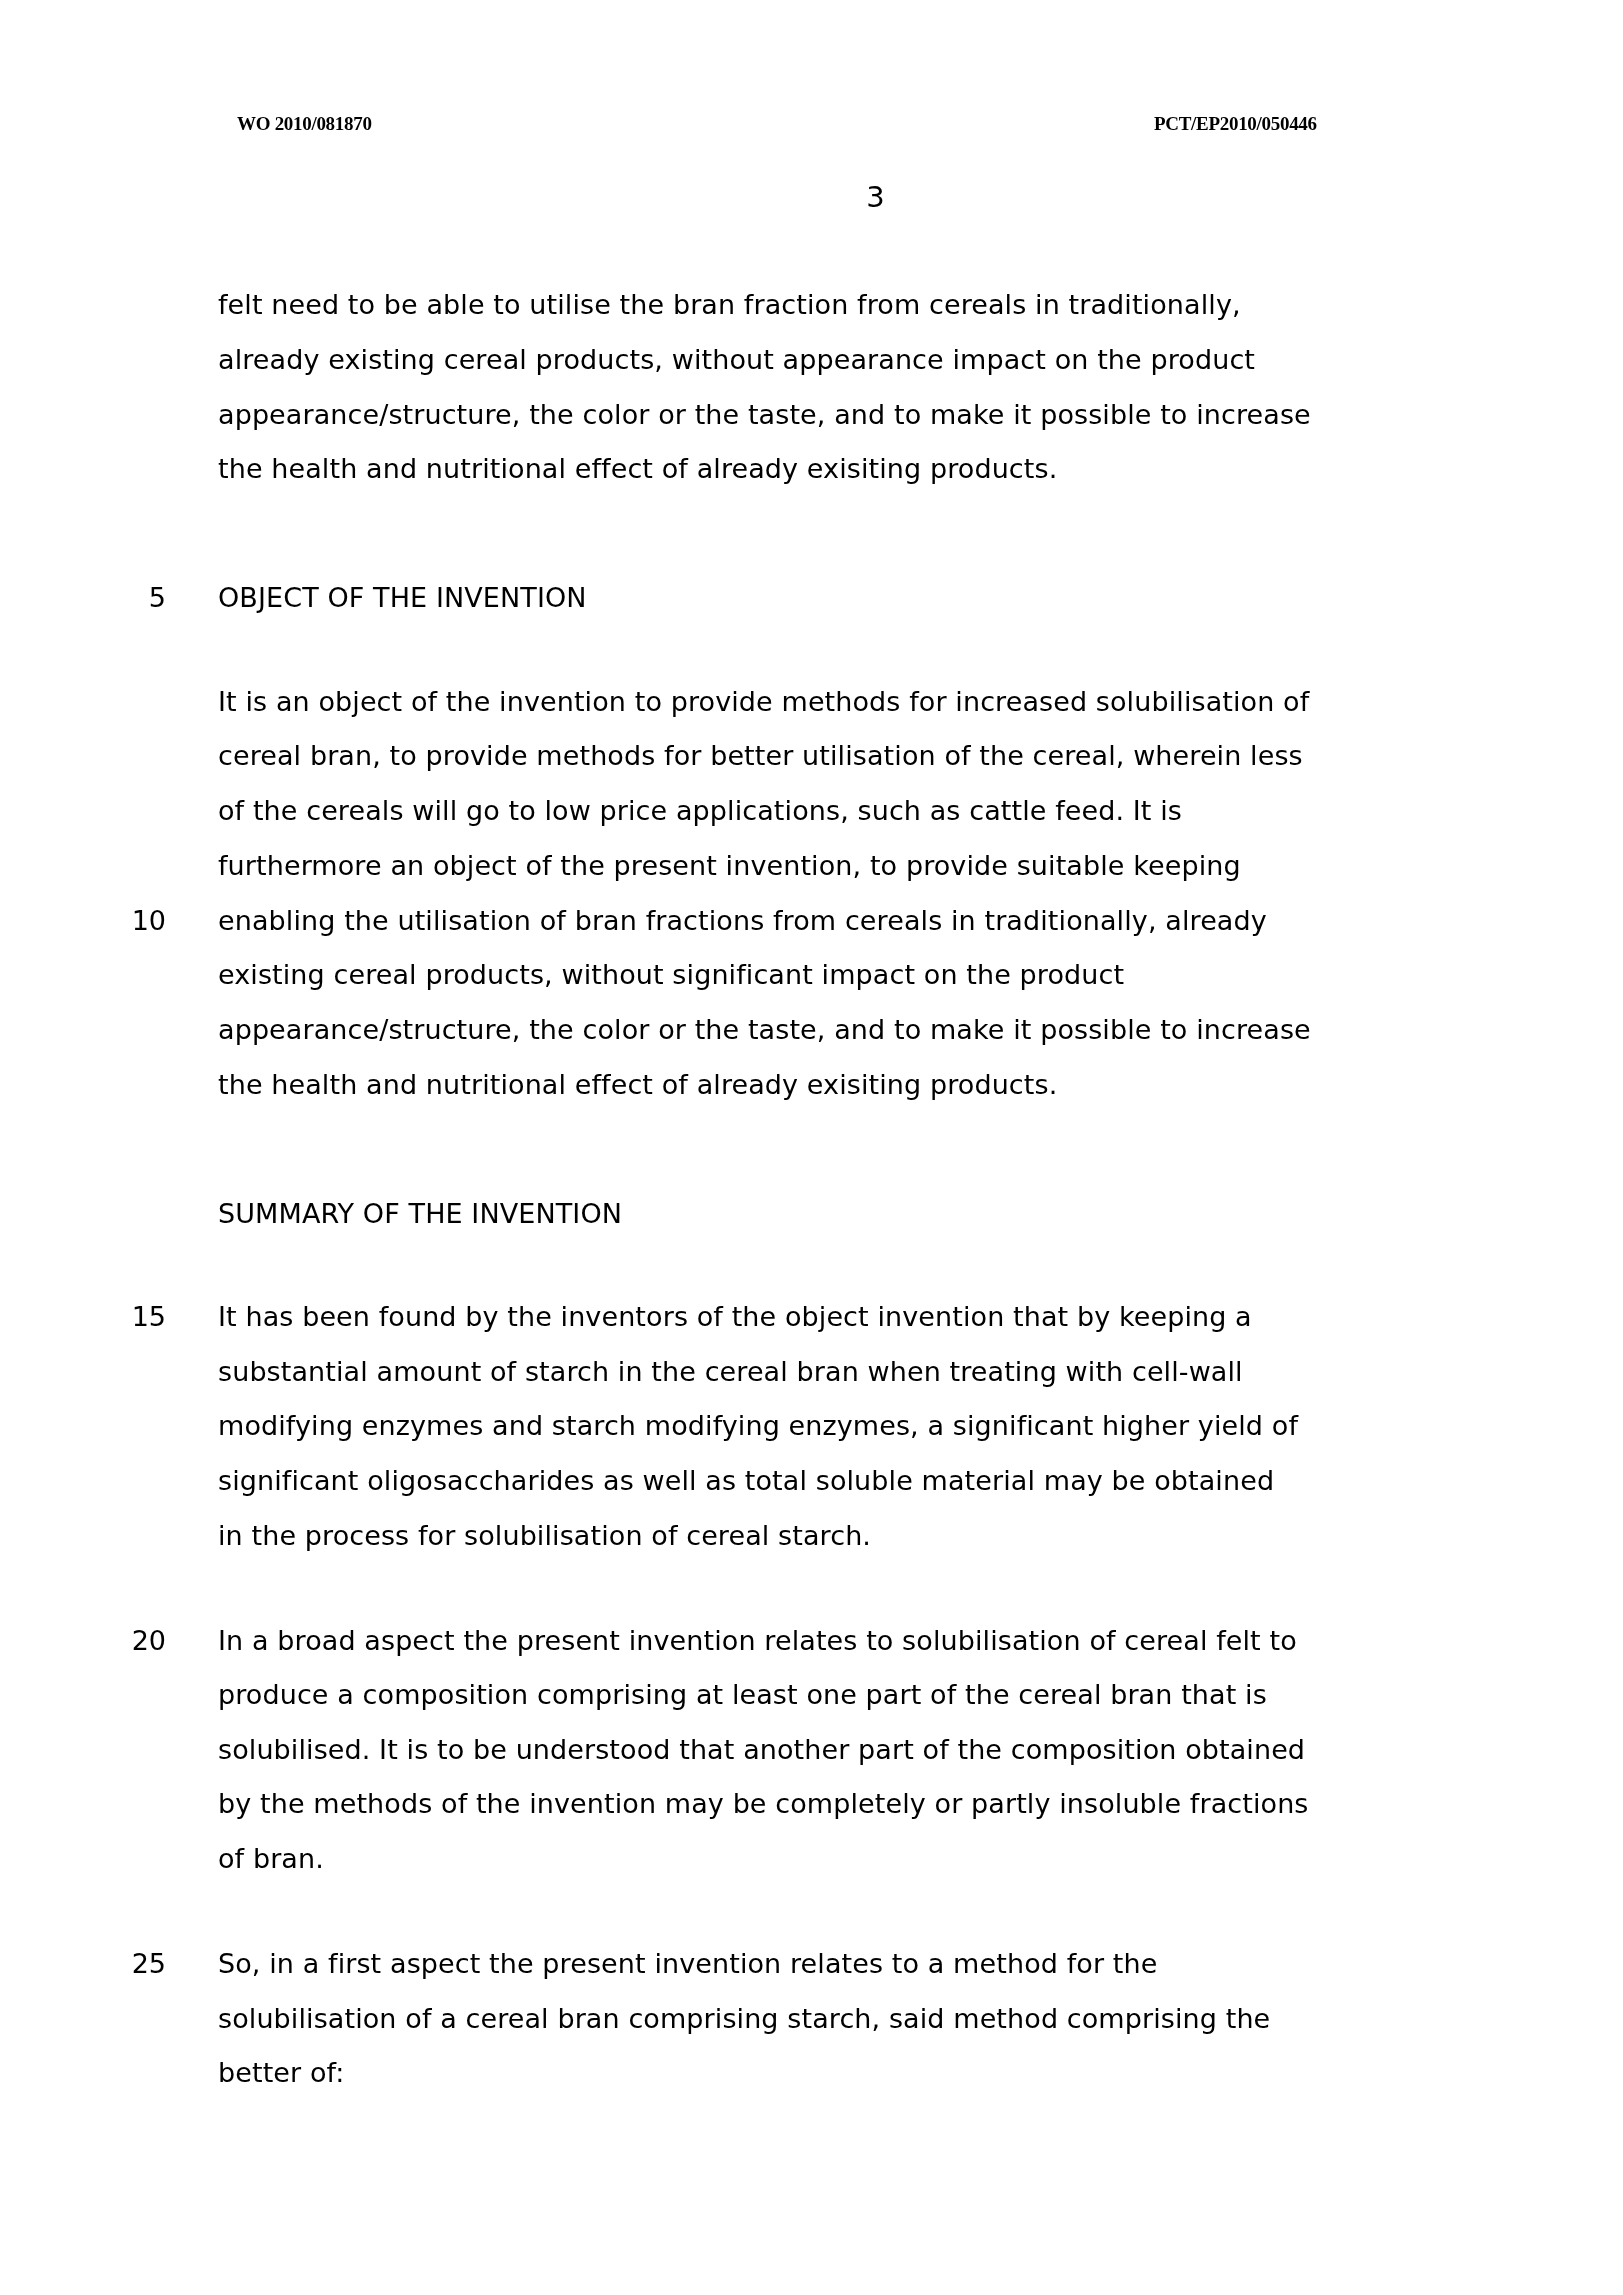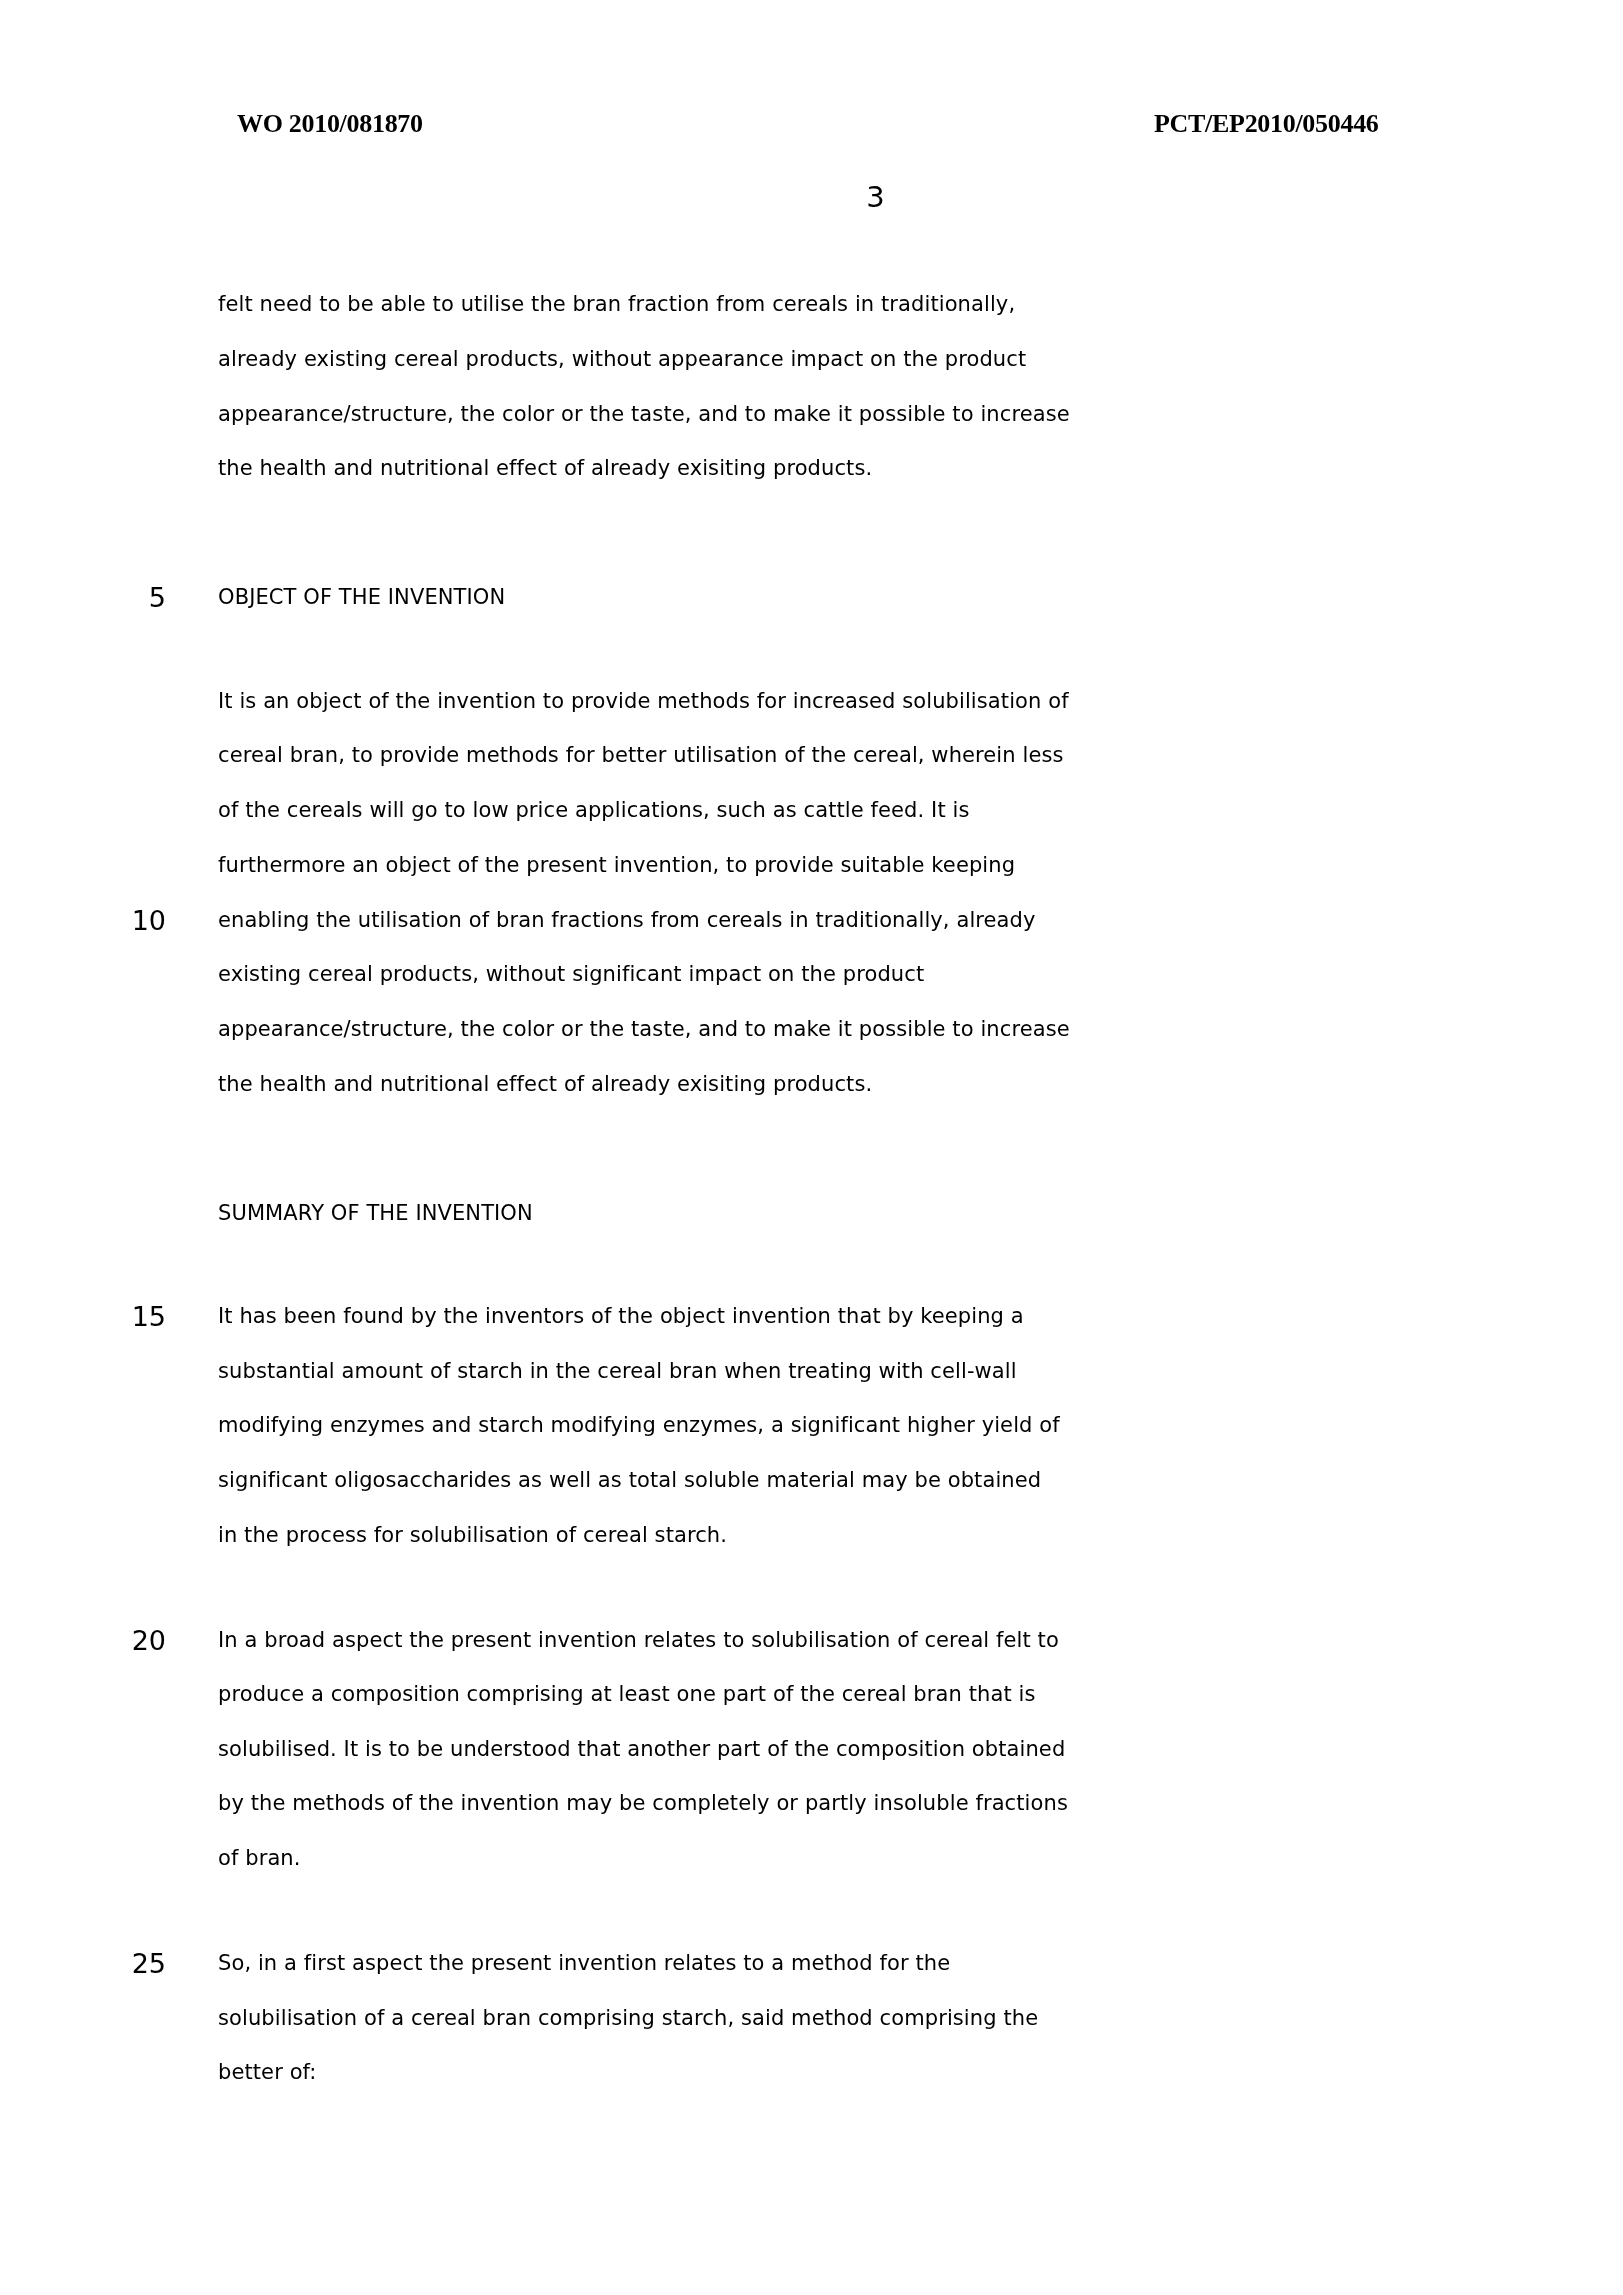--- a/index.html
+++ b/index.html
@@ -18,42 +18,42 @@
       position: absolute;
       left: 0; top: 0;
       width: 1624px;
       height: 2295px;
       background: #ffffff;
     }
     .hdr {
       position: absolute;
       font-family: "Liberation Serif", "DejaVu Serif", serif;
       font-weight: bold;
-      font-size: 26px;
+      font-size: 19px;
       line-height: 26px;
       white-space: nowrap;
       letter-spacing: -0.3px;
     }
     .hdr-left { left: 237px; top: 111px; }
     .hdr-right { left: 1154px; top: 111px; }
     .page-num {
       position: absolute;
       left: 852px;
       width: 47px;
       text-align: center;
       top: 181px;
       font-family: "DejaVu Sans", "Liberation Sans", sans-serif;
       font-size: 29px;
       line-height: 33px;
     }
     .line {
       position: absolute;
       left: 218px;
       font-family: "DejaVu Sans", "Liberation Sans", sans-serif;
-      font-size: 21px;
+      font-size: 27px;
       line-height: 33px;
       height: 33px;
       white-space: nowrap;
       letter-spacing: 0.1px;
     }
     .lineno {
       position: absolute;
       left: 98px;
       width: 68px;
       text-align: right;

